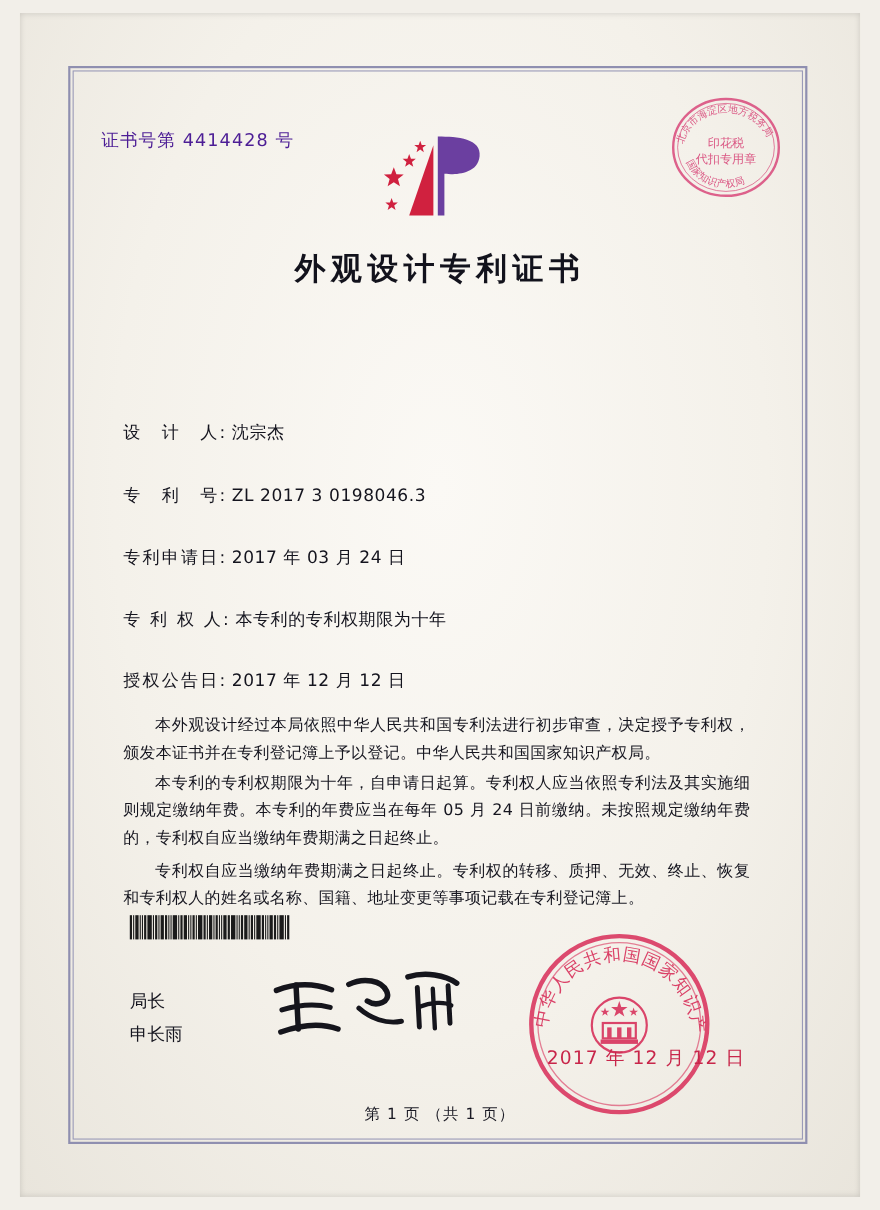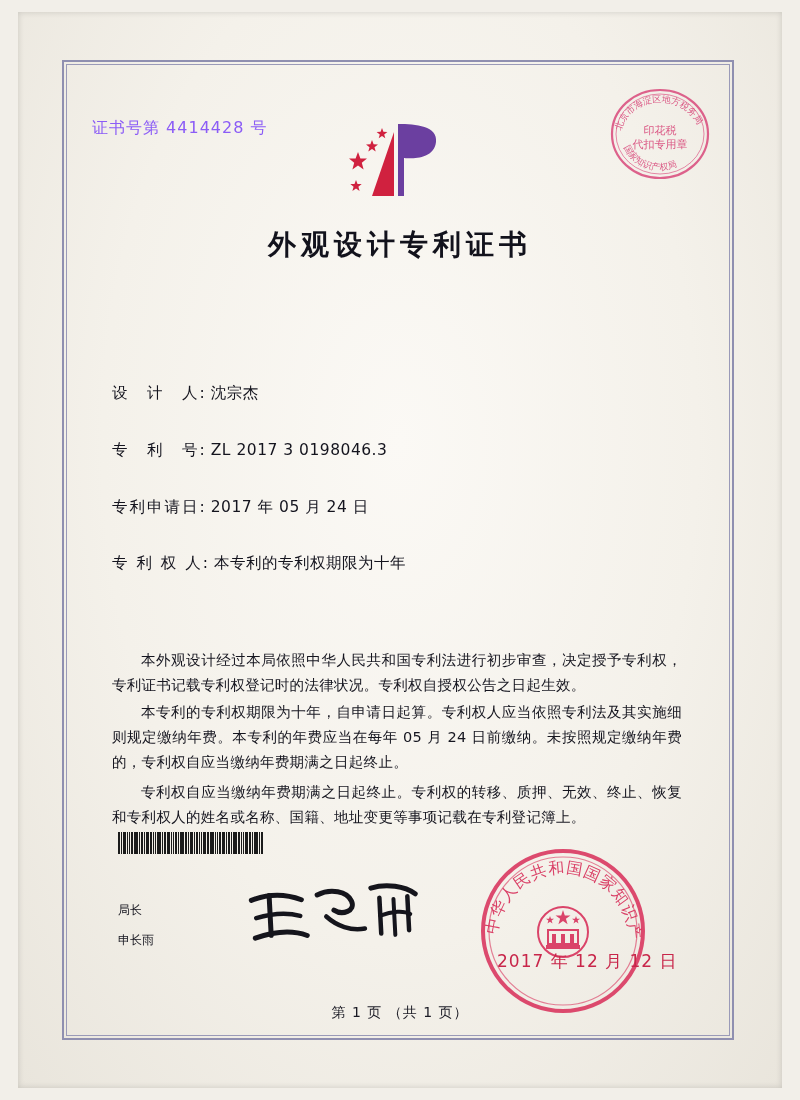--- a/index.html
+++ b/index.html
@@ -53,21 +53,21 @@
     font-family: "DejaVu Sans", "Liberation Sans", sans-serif;
     color: #14141e;
   }
   
   #cert-no {
     position: absolute;
     left: 92px;
     top: 118px;
     font-size: 16px;
     letter-spacing: 1px;
-    color: #8b5cf6;
+    color: #4c1d95;
   }
   
   #logo {
     position: absolute;
     left: 338px;
     top: 118px;
     width: 120px;
     height: 96px;
   }
   
@@ -134,21 +134,21 @@
     background: #1b1b1b;
     height: 22px;
     margin-right: 1px;
     vertical-align: top;
   }
   
   #sig-labels {
     position: absolute;
     left: 118px;
     top: 895px;
-    font-size: 12px;
+    font-size: 16px;
     line-height: 30px;
     color: #14141e;
   }
   #signature {
     position: absolute;
     left: 240px;
     top: 876px;
     width: 190px;
     height: 70px;
     font-family: "DejaVu Serif", serif;
@@ -235,27 +235,30 @@
 
   <div id="title" class="cn">外观设计专利证书</div>
 
   <div id="f2" class="field cn">
     <span class="lbl">设　计　人:</span><span class="val">沈宗杰</span>
   </div>
   <div id="f3" class="field cn">
     <span class="lbl">专　利　号:</span><span class="val">ZL 2017 3 0198046.3</span>
   </div>
   <div id="f4" class="field cn">
-    <span class="lbl">专利申请日:</span><span class="val">2017 年 05 月 24 日</span>
+    <span class="lbl">专利申请日:</span><span class="val">2017 年 03 月 24 日</span>
   </div>
   <div id="f5" class="field cn">
     <span class="lbl">专 利 权 人:</span><span class="val">本专利的专利权期限为十年</span>
   </div>
-
-  <div id="p1" class="para cn">本外观设计经过本局依照中华人民共和国专利法进行初步审查，决定授予专利权，专利证书记载专利权登记时的法律状况。专利权自授权公告之日起生效。</div>
+  <div id="f6" class="field cn">
+    <span class="lbl">授权公告日:</span><span class="val">2017 年 12 月 12 日</span>
+  </div>
+
+  <div id="p1" class="para cn">本外观设计经过本局依照中华人民共和国专利法进行初步审查，决定授予专利权，颁发本证书并在专利登记簿上予以登记。中华人民共和国国家知识产权局。</div>
   <div id="p2" class="para cn">本专利的专利权期限为十年，自申请日起算。专利权人应当依照专利法及其实施细则规定缴纳年费。本专利的年费应当在每年 05 月 24 日前缴纳。未按照规定缴纳年费的，专利权自应当缴纳年费期满之日起终止。</div>
   <div id="p3" class="para cn">专利权自应当缴纳年费期满之日起终止。专利权的转移、质押、无效、终止、恢复和专利权人的姓名或名称、国籍、地址变更等事项记载在专利登记簿上。</div>
 
   <div id="barcode">
     <i style="width:2px"></i><i style="width:1px"></i><i style="width:3px"></i><i style="width:1px"></i><i style="width:1px"></i><i style="width:2px"></i><i style="width:4px"></i><i style="width:1px"></i><i style="width:2px"></i><i style="width:1px"></i><i style="width:3px"></i><i style="width:2px"></i><i style="width:1px"></i><i style="width:1px"></i><i style="width:4px"></i><i style="width:1px"></i><i style="width:2px"></i><i style="width:3px"></i><i style="width:1px"></i><i style="width:1px"></i><i style="width:2px"></i><i style="width:1px"></i><i style="width:4px"></i><i style="width:2px"></i><i style="width:1px"></i><i style="width:3px"></i><i style="width:1px"></i><i style="width:2px"></i><i style="width:1px"></i><i style="width:1px"></i><i style="width:3px"></i><i style="width:2px"></i><i style="width:4px"></i><i style="width:1px"></i><i style="width:1px"></i><i style="width:2px"></i><i style="width:3px"></i><i style="width:1px"></i><i style="width:2px"></i><i style="width:1px"></i><i style="width:4px"></i><i style="width:2px"></i><i style="width:1px"></i><i style="width:1px"></i><i style="width:3px"></i><i style="width:2px"></i><i style="width:1px"></i><i style="width:4px"></i><i style="width:1px"></i><i style="width:2px"></i>
   </div>
 
   <div id="sig-labels" class="cn">
     <div>局长</div>
     <div>申长雨</div>

